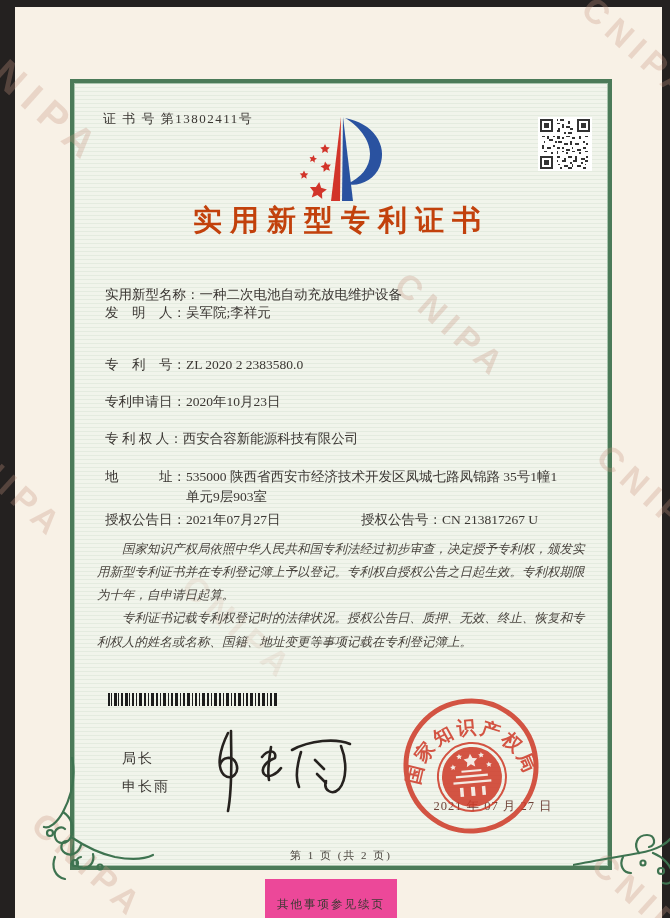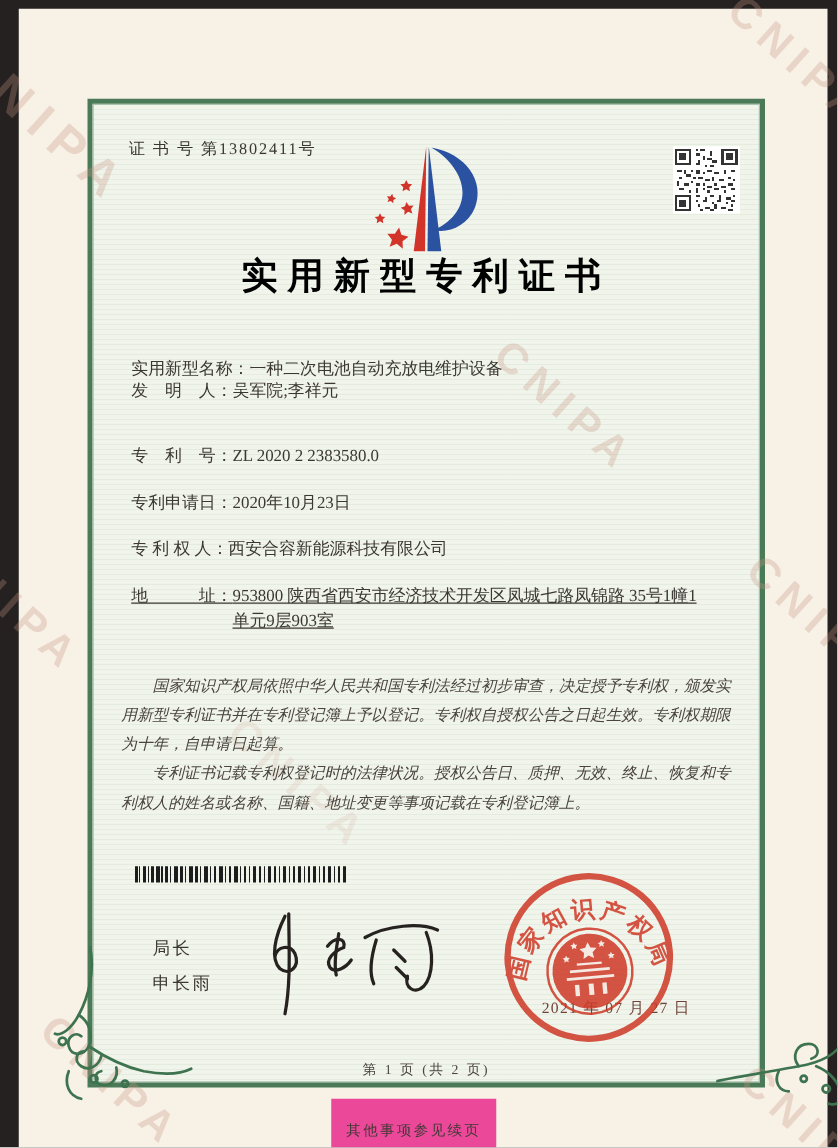--- a/index.html
+++ b/index.html
@@ -8,21 +8,21 @@
   .paper{position:absolute;left:15px;top:7px;width:647px;height:911px;background:#f8f1e6;}
   .frame{position:absolute;left:55px;top:72px;width:534px;height:783px;
          border:4px solid #4b7a58; box-shadow:inset 0 0 0 1px #a9c4ad;
          background:#f1f4eb;
          background-image:repeating-linear-gradient(180deg, rgba(140,175,145,.13) 0 1px, transparent 1px 4px);}
   .wm{position:absolute;font-family:"Liberation Sans",sans-serif;font-weight:700;
       color:rgba(200,150,130,.30);letter-spacing:7px;font-size:34px;transform:rotate(42deg);
       transform-origin:left top;white-space:nowrap;pointer-events:none;}
   .cert-number{position:absolute;left:88px;top:103px;font-size:13px;letter-spacing:1.5px;color:#3a3632;}
   .title{position:absolute;left:55px;top:194px;width:542px;text-align:center;
-         font-size:29px;font-weight:700;letter-spacing:8px;color:#000000;}
+         font-size:29px;font-weight:700;letter-spacing:8px;color:#c2410c;}
   .row{position:absolute;left:90px;display:flex;align-items:flex-start;
        font-size:13.5px;color:#3b3733;line-height:1.5;}
   .row .lbl{white-space:pre;flex:none;}
   .addr-val{width:372px;}
   .val1{width:175px;flex:none;}
   .paras{position:absolute;left:82px;top:531px;width:494px;font-size:12.5px;line-height:1.85;
          font-style:italic;color:#49443e;}
   .paras p{margin:0;text-indent:2em;}
   .director{position:absolute;left:107px;font-size:14px;letter-spacing:2px;color:#3b3733;}
   .date-stamp{position:absolute;left:388px;top:791px;width:180px;text-align:center;
@@ -168,24 +168,30 @@
         <span>ZL 2020 2 2383580.0</span>
       </div>
     <div class="row" style="top:385px;">
         <span class="lbl">专利申请日：</span>
         <span>2020年10月23日</span>
       </div>
     <div class="row" style="top:422px;">
         <span class="lbl">专 利 权 人：</span>
         <span>西安合容新能源科技有限公司</span>
       </div>
-    <div class="row" style="top:460px;text-decoration:underline;">
+    <div class="row" style="top:460px;">
         <span class="lbl">地　　　址：</span>
-        <span class="addr-val">953800 陕西省西安市经济技术开发区凤城七路凤锦路 35号1幢1单元9层903室</span>
-      </div>
+        <span class="addr-val">535000 陕西省西安市经济技术开发区凤城七路凤锦路 35号1幢1单元9层903室</span>
+      </div>
+    <div class="row" style="top:503px;width:500px;">
+      <span class="lbl">授权公告日：</span>
+      <span class="val1">2021年07月27日</span>
+      <span class="lbl">授权公告号：</span>
+      <span>CN 213817267 U</span>
+    </div>
 
     <div class="paras">
       <p>国家知识产权局依照中华人民共和国专利法经过初步审查，决定授予专利权，颁发实用新型专利证书并在专利登记簿上予以登记。专利权自授权公告之日起生效。专利权期限为十年，自申请日起算。</p>
       <p>专利证书记载专利权登记时的法律状况。授权公告日、质押、无效、终止、恢复和专利权人的姓名或名称、国籍、地址变更等事项记载在专利登记簿上。</p>
     </div>
 
     <svg class="abs" style="left:93px;top:686px;" width="169" height="13" viewBox="0 0 169 13" shape-rendering="crispEdges">
       <g fill="#1c1c1c">
         <rect x="0" width="2" height="13"></rect>
           <rect x="3" width="1" height="13"></rect>

